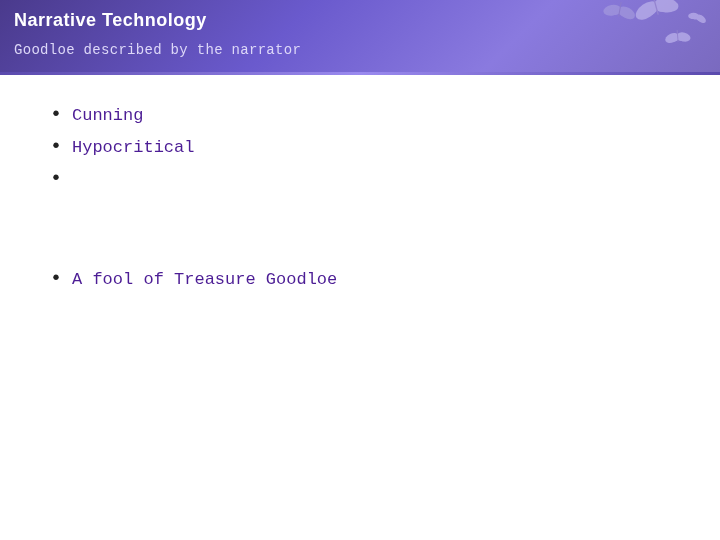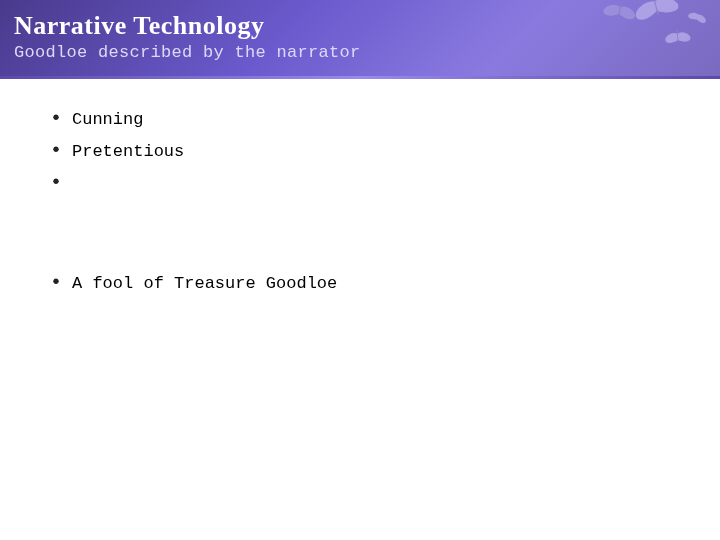--- a/index.html
+++ b/index.html
@@ -27,33 +27,33 @@
     .header {
       width: 100%;
       background: linear-gradient(135deg, #4a3a8c 0%, #6a5acd 40%, #8a7adf 70%, #7a6abf 100%);
       padding: 10px 20px 14px 14px;
       position: relative;
       overflow: hidden;
       min-height: 62px;
     }
 
     .header-title {
-      font-size: 26px;
+      font-size: 18px;
       font-weight: bold;
       color: #ffffff;
-      font-family: Liberation Serif, serif;
+      font-family: Liberation Sans, sans-serif;
       line-height: 1.2;
       letter-spacing: 0.5px;
     }
 
     .header-subtitle {
-      font-size: 17px;
+      font-size: 14px;
       color: #ddd8f8;
       font-family: 'Courier New', Courier, monospace;
-      margin-top: 2px;
+      margin-top: 10px;
       letter-spacing: 0.3px;
     }
 
     
     .butterflies {
       position: absolute;
       top: 0;
       right: 0;
       width: 200px;
       height: 62px;
@@ -91,21 +91,21 @@
     .bullet-list li .bullet-dot {
       color: #222222;
       font-size: 20px;
       line-height: 1;
       flex-shrink: 0;
     }
 
     .bullet-list li .bullet-text {
       font-family: 'Courier New', Courier, monospace;
       font-size: 17px;
-      color: #000000;
+      color: #4c1d95;
     }
 
     .section-top {
       margin-bottom: 0;
     }
 
     .section-bottom {
       margin-top: 80px;
     }
   </style>
@@ -158,21 +158,21 @@
   <div class="content">
 
     <div class="section-top">
       <ul class="bullet-list">
         <li>
           <span class="bullet-dot">•</span>
           <span class="bullet-text">Cunning</span>
         </li>
         <li>
           <span class="bullet-dot">•</span>
-          <span class="bullet-text">Pretentious</span>
+          <span class="bullet-text">Hypocritical</span>
         </li>
         <li>
           <span class="bullet-dot">•</span>
         </li>
       </ul>
     </div>
 
     <div class="section-bottom">
       <ul class="bullet-list">
         <li>

